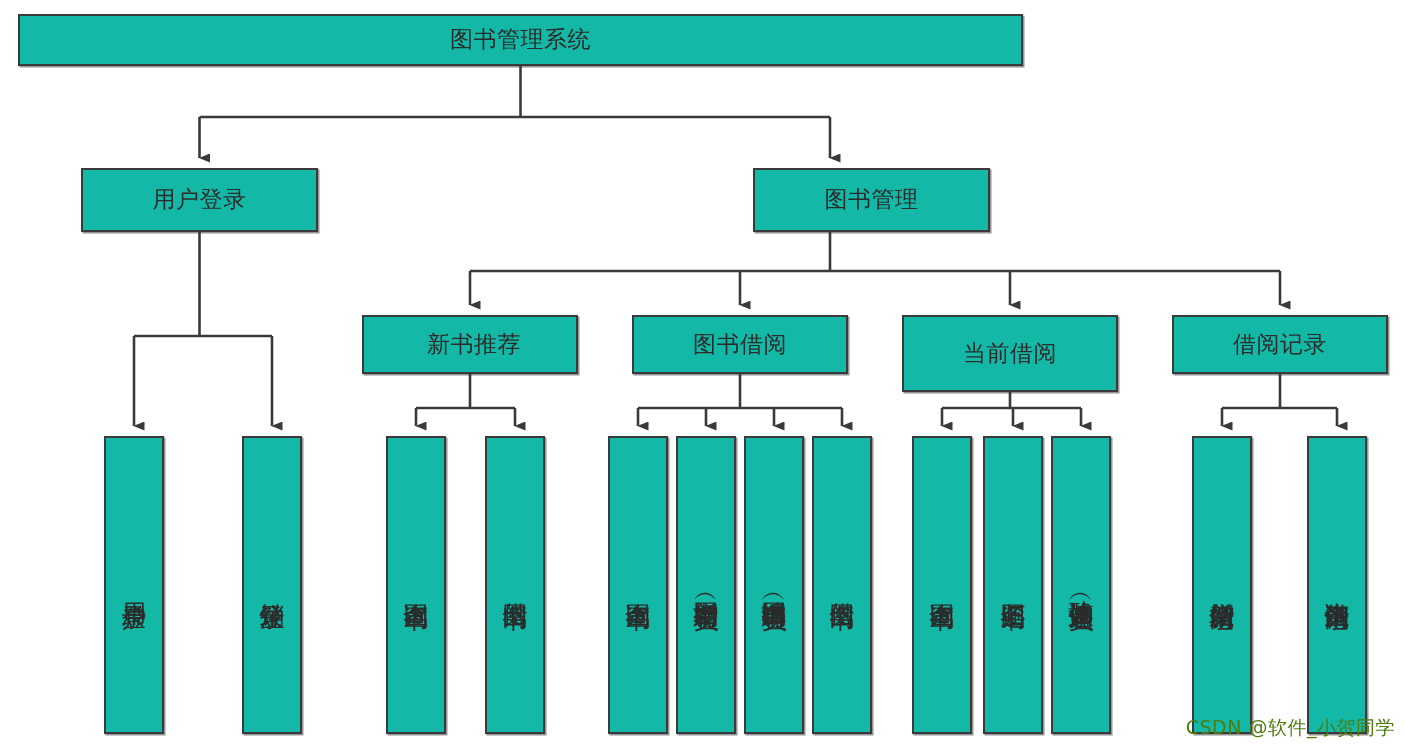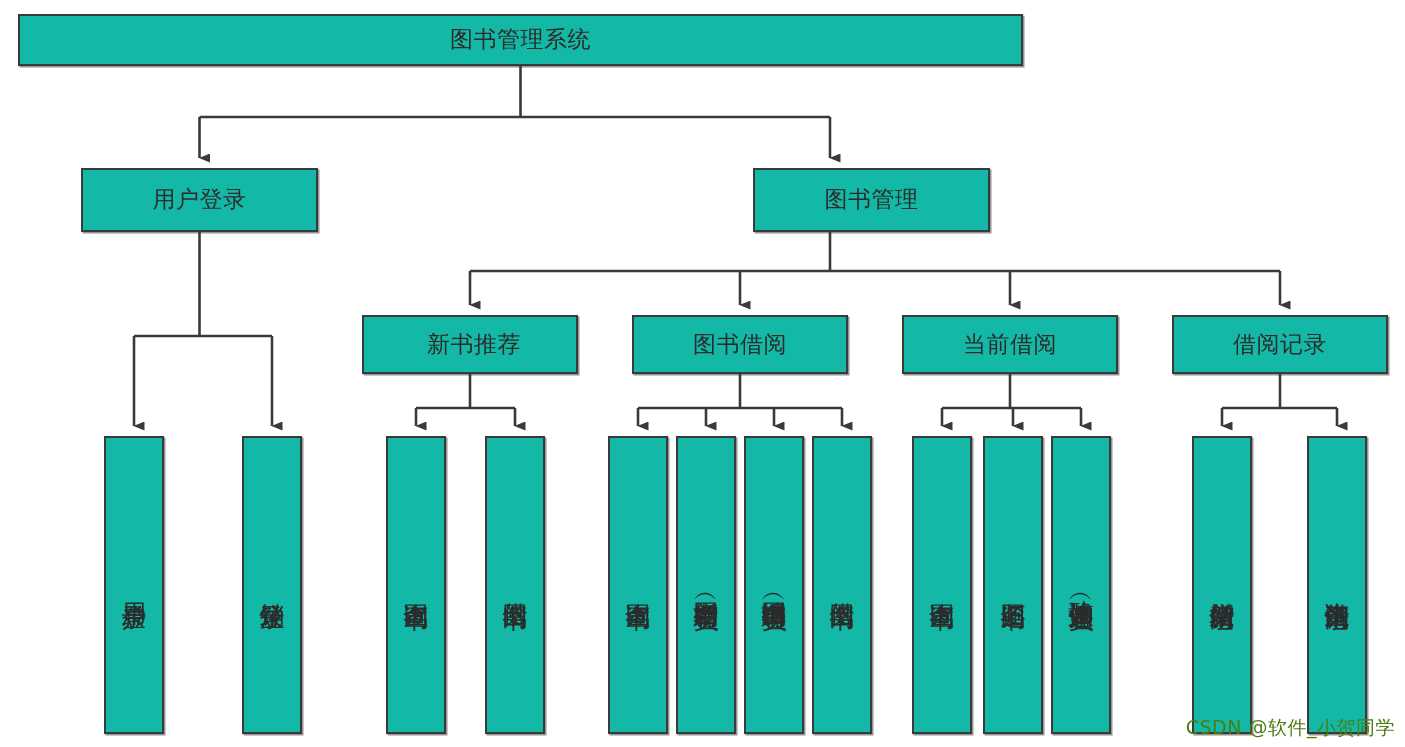--- a/index.html
+++ b/index.html
@@ -138,21 +138,21 @@
   <div class="node horiz" style="left:711px;top:168px;width:237px;height:64px;margin-left:42px;">
     <span class="label">图书管理</span>
   </div>
 
   <div class="node horiz" style="left:362px;top:315px;width:216px;height:59px;padding-left:8px;">
     <span class="label">新书推荐</span>
   </div>
   <div class="node horiz" style="left:632px;top:315px;width:216px;height:59px;">
     <span class="label">图书借阅</span>
   </div>
-  <div class="node horiz" style="left:902px;top:315px;width:216px;height:59px;">
+  <div class="node horiz" style="left:902px;top:315px;width:216px;height:77px;">
     <span class="label">当前借阅</span>
   </div>
   <div class="node horiz" style="left:1172px;top:315px;width:216px;height:59px;">
     <span class="label">借阅记录</span>
   </div>
 
   <div class="node vert" style="left:104px;top:436px;width:60px;height:298px;">
     <span class="label">用户登录</span>
   </div>
   <div class="node vert" style="left:242px;top:436px;width:60px;height:298px;">

